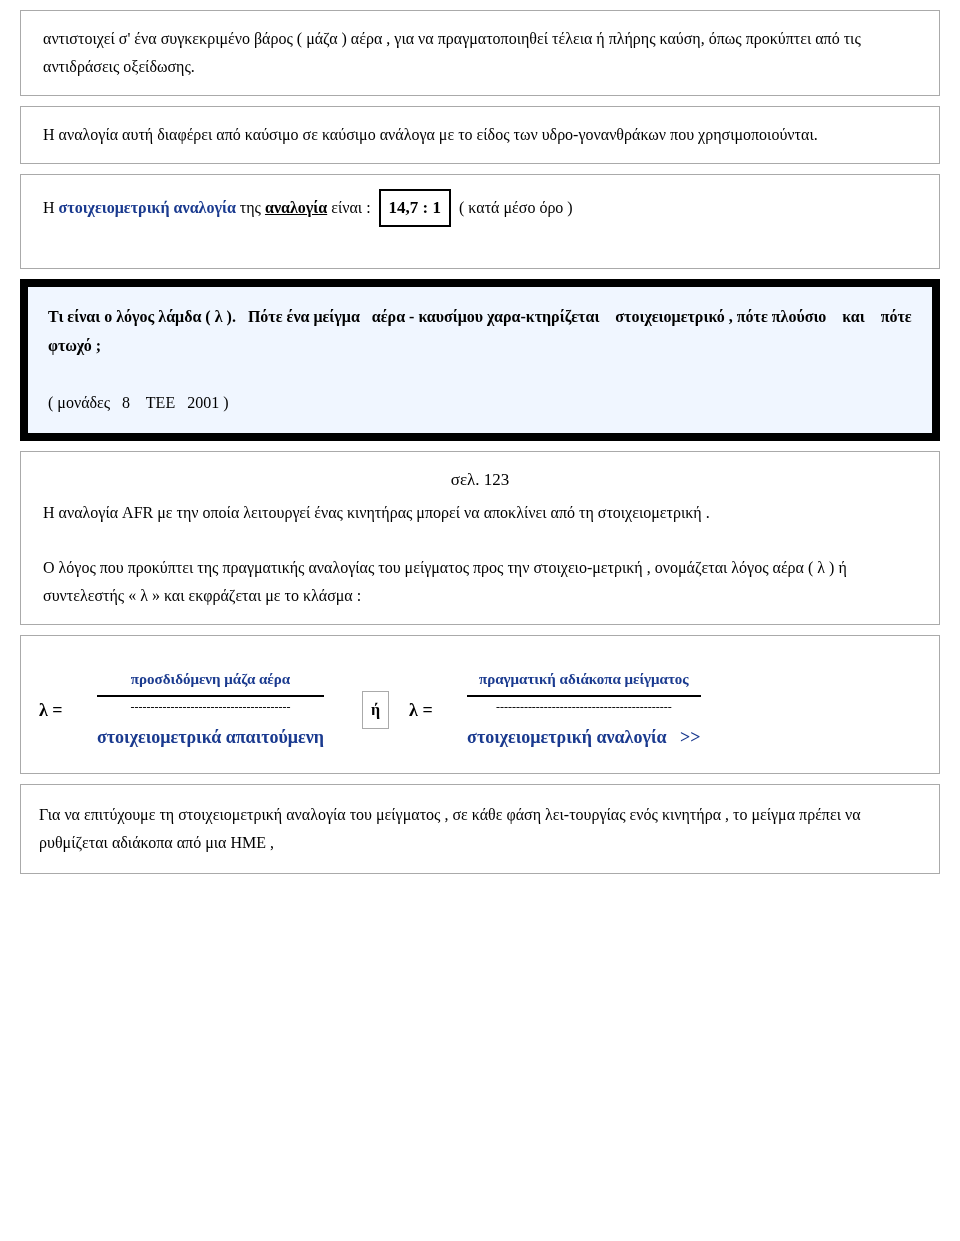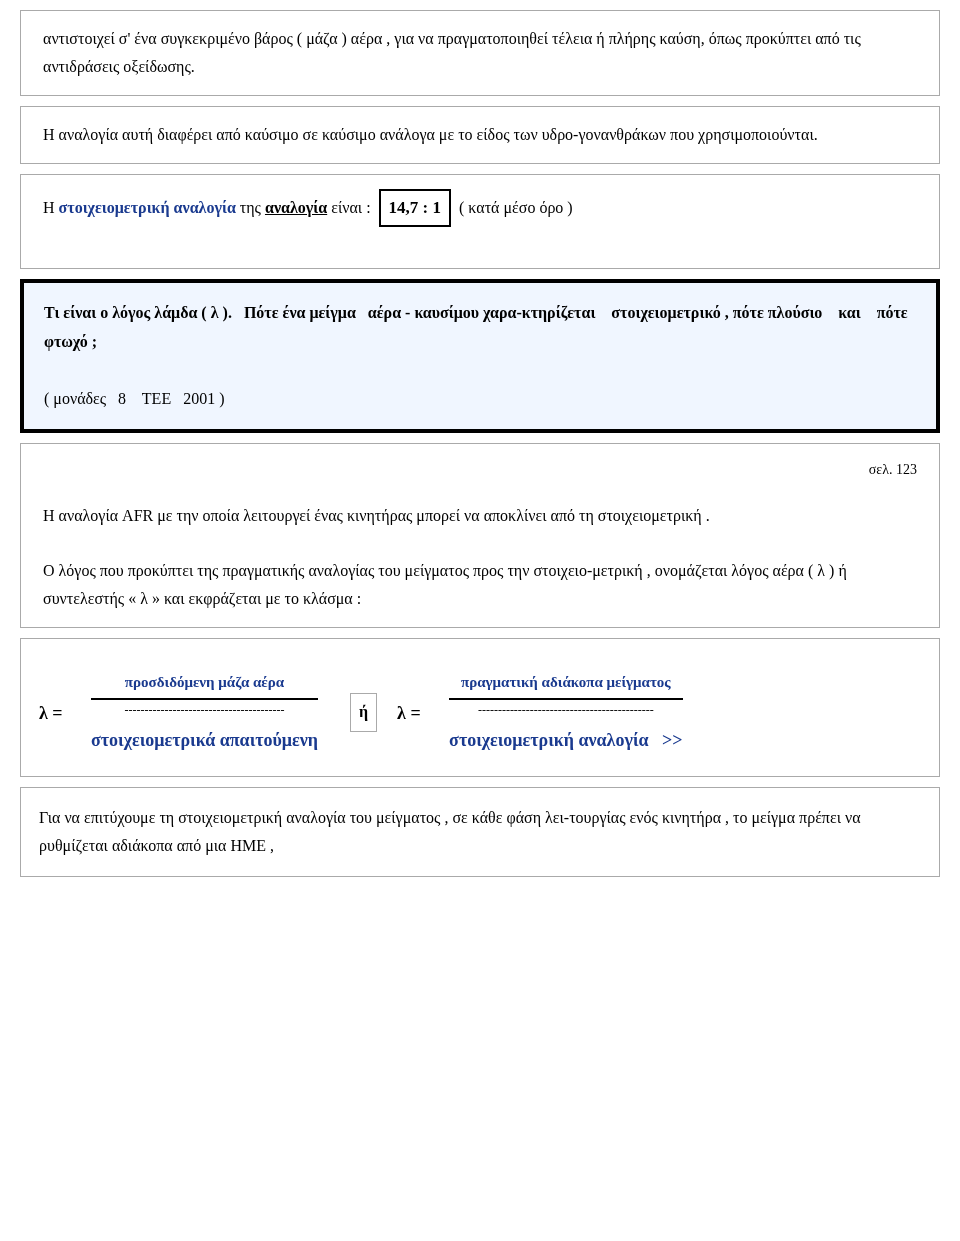--- a/index.html
+++ b/index.html
@@ -43,36 +43,36 @@
     .ratio-box {
       display: inline-block;
       border: 2px solid #000;
       padding: 2px 8px;
       font-weight: bold;
       font-size: 17px;
       margin: 0 4px;
     }
 
     .question-section {
-      border: 4px solid #000000;
+      border: 8px solid #000000;
       margin-bottom: 10px;
       padding: 16px 20px;
       line-height: 1.8;
       background: #f0f6ff;
     }
 
     .question-title {
       font-weight: bold;
       font-size: 17px;
     }
 
     .page-ref {
-      text-align: right;
-      font-size: 14px;
-      margin-bottom: 20px;
+      text-align: center;
+      font-size: 17px;
+      margin-bottom: 4px;
     }
 
     .formula-section {
       border: 1px solid #aaa;
       margin-bottom: 10px;
       padding: 20px 18px;
       line-height: 1.8;
     }
 
     .lambda-row {
@@ -86,21 +86,21 @@
     .lambda-sym {
       font-size: 18px;
       font-weight: bold;
       min-width: 30px;
     }
 
     .fraction-container {
       display: inline-flex;
       flex-direction: column;
       align-items: center;
-      margin: 0 12px;
+      margin: 0 18px;
       justify-content: center;
     }
 
     .fraction-num {
       color: #1a3a8f;
       font-weight: bold;
       font-size: 15px;
       border-bottom: 2px solid #000;
       padding-bottom: 2px;
       width: 100%;

